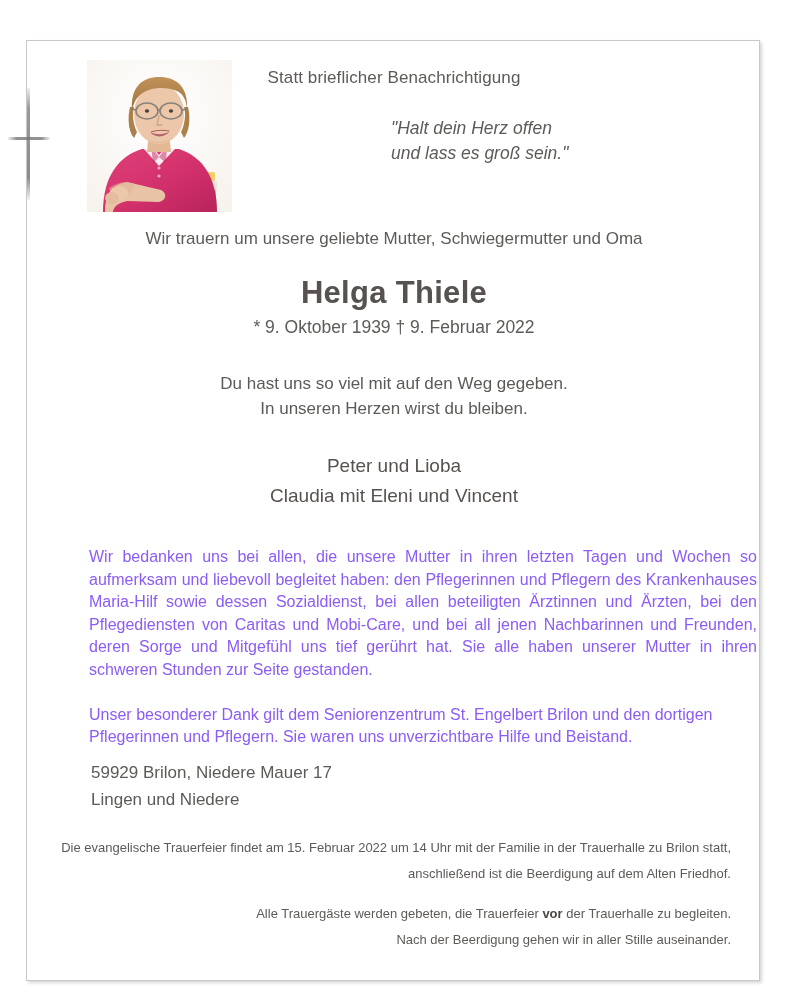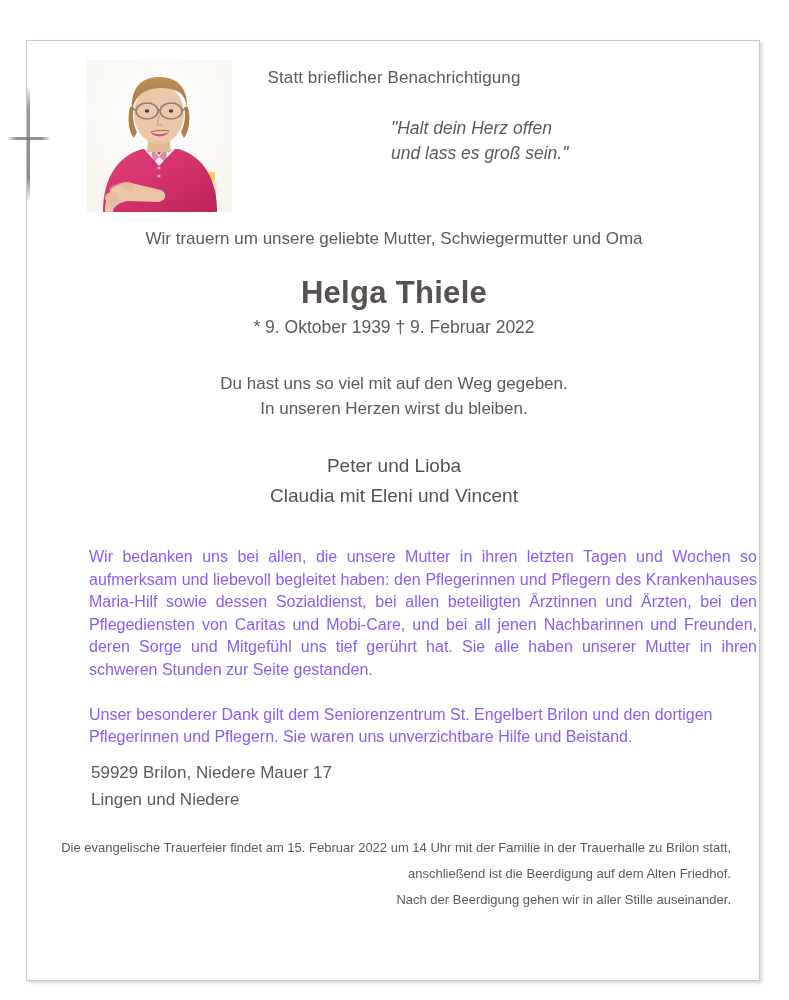--- a/index.html
+++ b/index.html
@@ -323,20 +323,23 @@
       </p>
     </div>
 
     <div class="address">
       <div>59929 Brilon, Niedere Mauer 17</div>
       <div>Lingen und Niedere</div>
     </div>
 
     <div class="service">
       <div class="para1">Die evangelische Trauerfeier findet am 15. Februar 2022 um 14 Uhr mit der Familie in der Trauerhalle zu Brilon statt, anschließend ist die Beerdigung auf dem Alten Friedhof.</div>
+      <div class="para2">
+        <span>Alle Trauergäste werden gebeten, die Trauerfeier </span><b>vor</b><span> der Trauerhalle zu begleiten.</span>
+      </div>
       <div>Nach der Beerdigung gehen wir in aller Stille auseinander.</div>
     </div>
 
   </div>
 
   <div class="cross">
     <div class="bar-v"></div>
     <div class="bar-h"></div>
   </div>
 

